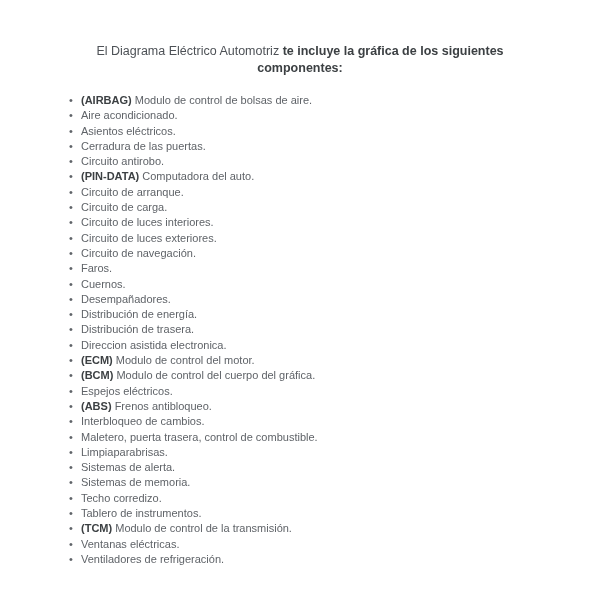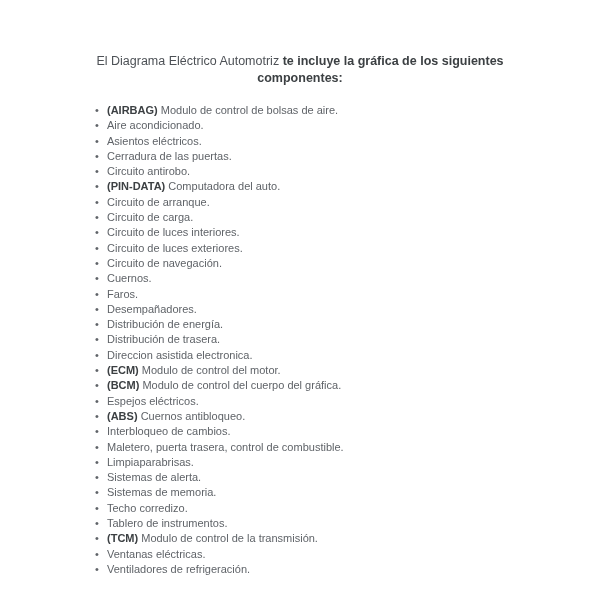--- a/index.html
+++ b/index.html
@@ -12,35 +12,35 @@
     font-family: "Liberation Sans", "DejaVu Sans", sans-serif;
   }
   .page {
     width: 600px;
     height: 600px;
     box-sizing: border-box;
     padding-top: 37px;
   }
   .title {
     width: 420px;
-    margin: 16px auto;
+    margin: 6px auto;
     text-align: center;
     font-size: 12.5px;
     line-height: 16.5px;
     color: #4d5156;
     font-weight: 400;
   }
   .title b {
     color: #3c4043;
     font-weight: 700;
   }
   ul.components {
     list-style: none;
     margin: 17px 0 16px 0;
-    padding: 0 0 0 107px;
+    padding: 0 0 0 81px;
   }
   ul.components li {
     position: relative;
     font-size: 11px;
     line-height: 15.3px;
     color: #5f6368;
     white-space: nowrap;
   }
   ul.components li::before {
     content: "\2022";
@@ -66,30 +66,30 @@
       <li><span>Aire acondicionado.</span></li>
       <li><span>Asientos eléctricos.</span></li>
       <li><span>Cerradura de las puertas.</span></li>
       <li><span>Circuito antirobo.</span></li>
       <li><b>(PIN-DATA)</b> <span>Computadora del auto.</span></li>
       <li><span>Circuito de arranque.</span></li>
       <li><span>Circuito de carga.</span></li>
       <li><span>Circuito de luces interiores.</span></li>
       <li><span>Circuito de luces exteriores.</span></li>
       <li><span>Circuito de navegación.</span></li>
+      <li><span>Faros.</span></li>
       <li><span>Cuernos.</span></li>
-      <li><span>Faros.</span></li>
       <li><span>Desempañadores.</span></li>
       <li><span>Distribución de energía.</span></li>
       <li><span>Distribución de trasera.</span></li>
       <li><span>Direccion asistida electronica.</span></li>
       <li><b>(ECM)</b> <span>Modulo de control del motor.</span></li>
       <li><b>(BCM)</b> <span>Modulo de control del cuerpo del gráfica.</span></li>
       <li><span>Espejos eléctricos.</span></li>
-      <li><b>(ABS)</b> <span>Cuernos antibloqueo.</span></li>
+      <li><b>(ABS)</b> <span>Frenos antibloqueo.</span></li>
       <li><span>Interbloqueo de cambios.</span></li>
       <li><span>Maletero, puerta trasera, control de combustible.</span></li>
       <li><span>Limpiaparabrisas.</span></li>
       <li><span>Sistemas de alerta.</span></li>
       <li><span>Sistemas de memoria.</span></li>
       <li><span>Techo corredizo.</span></li>
       <li><span>Tablero de instrumentos.</span></li>
       <li><b>(TCM)</b> <span>Modulo de control de la transmisión.</span></li>
       <li><span>Ventanas eléctricas.</span></li>
       <li><span>Ventiladores de refrigeración.</span></li>

